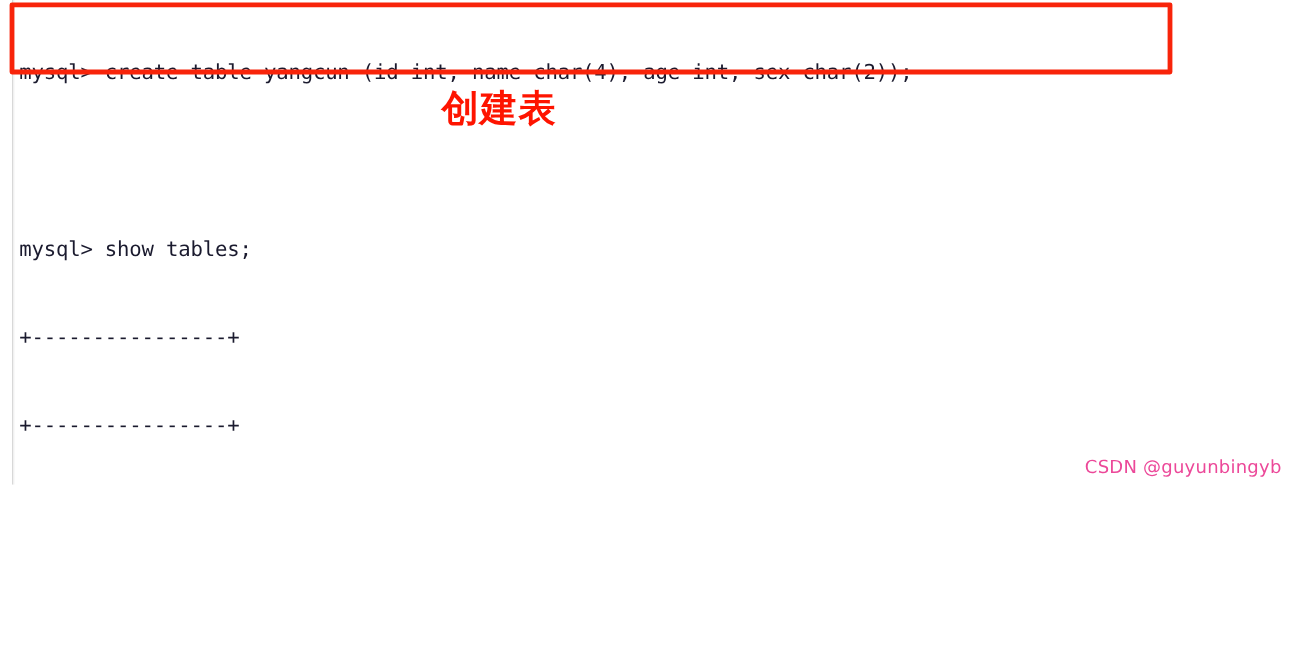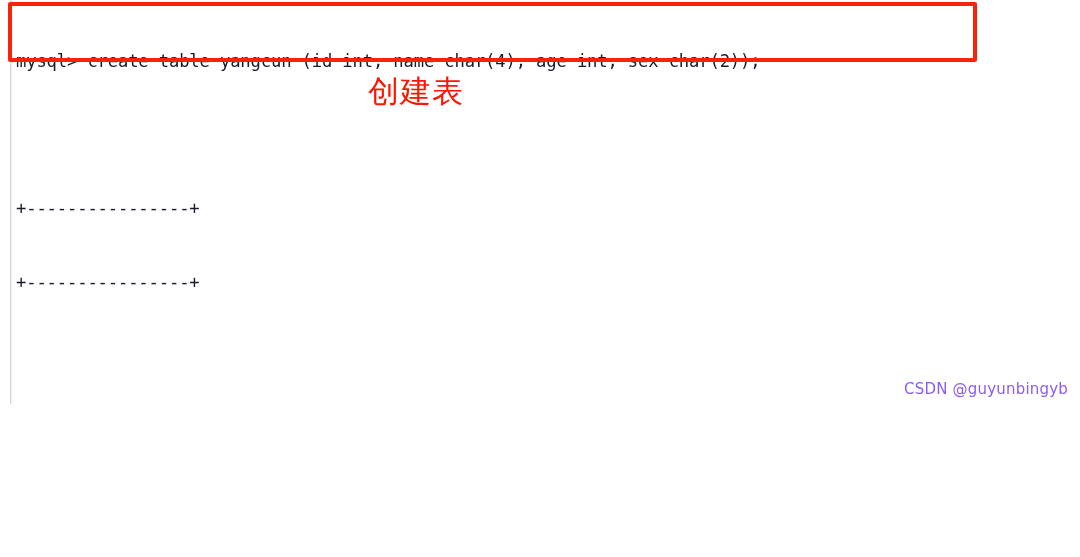--- a/index.html
+++ b/index.html
@@ -69,48 +69,49 @@
     pointer-events: none;
   }
   
   .red-note {
     position: absolute;
     left: 368px;
     top: 74px;
     font-family: "DejaVu Sans", sans-serif;
     font-size: 31px;
     line-height: 34px;
-    font-weight: 400;
+    font-weight: 700;
     color: #fe1400;
     white-space: nowrap;
     letter-spacing: 1px;
   }
   
   .watermark {
     position: absolute;
     right: 12px;
     bottom: 6px;
     font-family: "DejaVu Sans", sans-serif;
     font-size: 15px;
-    color: #8b5cf6;
+    color: #ec4899;
     white-space: nowrap;
     letter-spacing: 0.2px;
   }
 </style>
 </head>
 <body>
 
 <div id="screen">
 
   <div class="left-rule"></div>
   <div class="left-rule-2"></div>
 
   <div class="console">
     <div class="line">mysql&gt; create table yangcun (id int, name char(4), age int, sex char(2));</div>
     <div class="blank"></div>
+    <div class="line">mysql&gt; show tables;</div>
     <div class="line">+----------------+</div>
     <div class="line">+----------------+</div>
     
     
     
     
     
     
     
     

